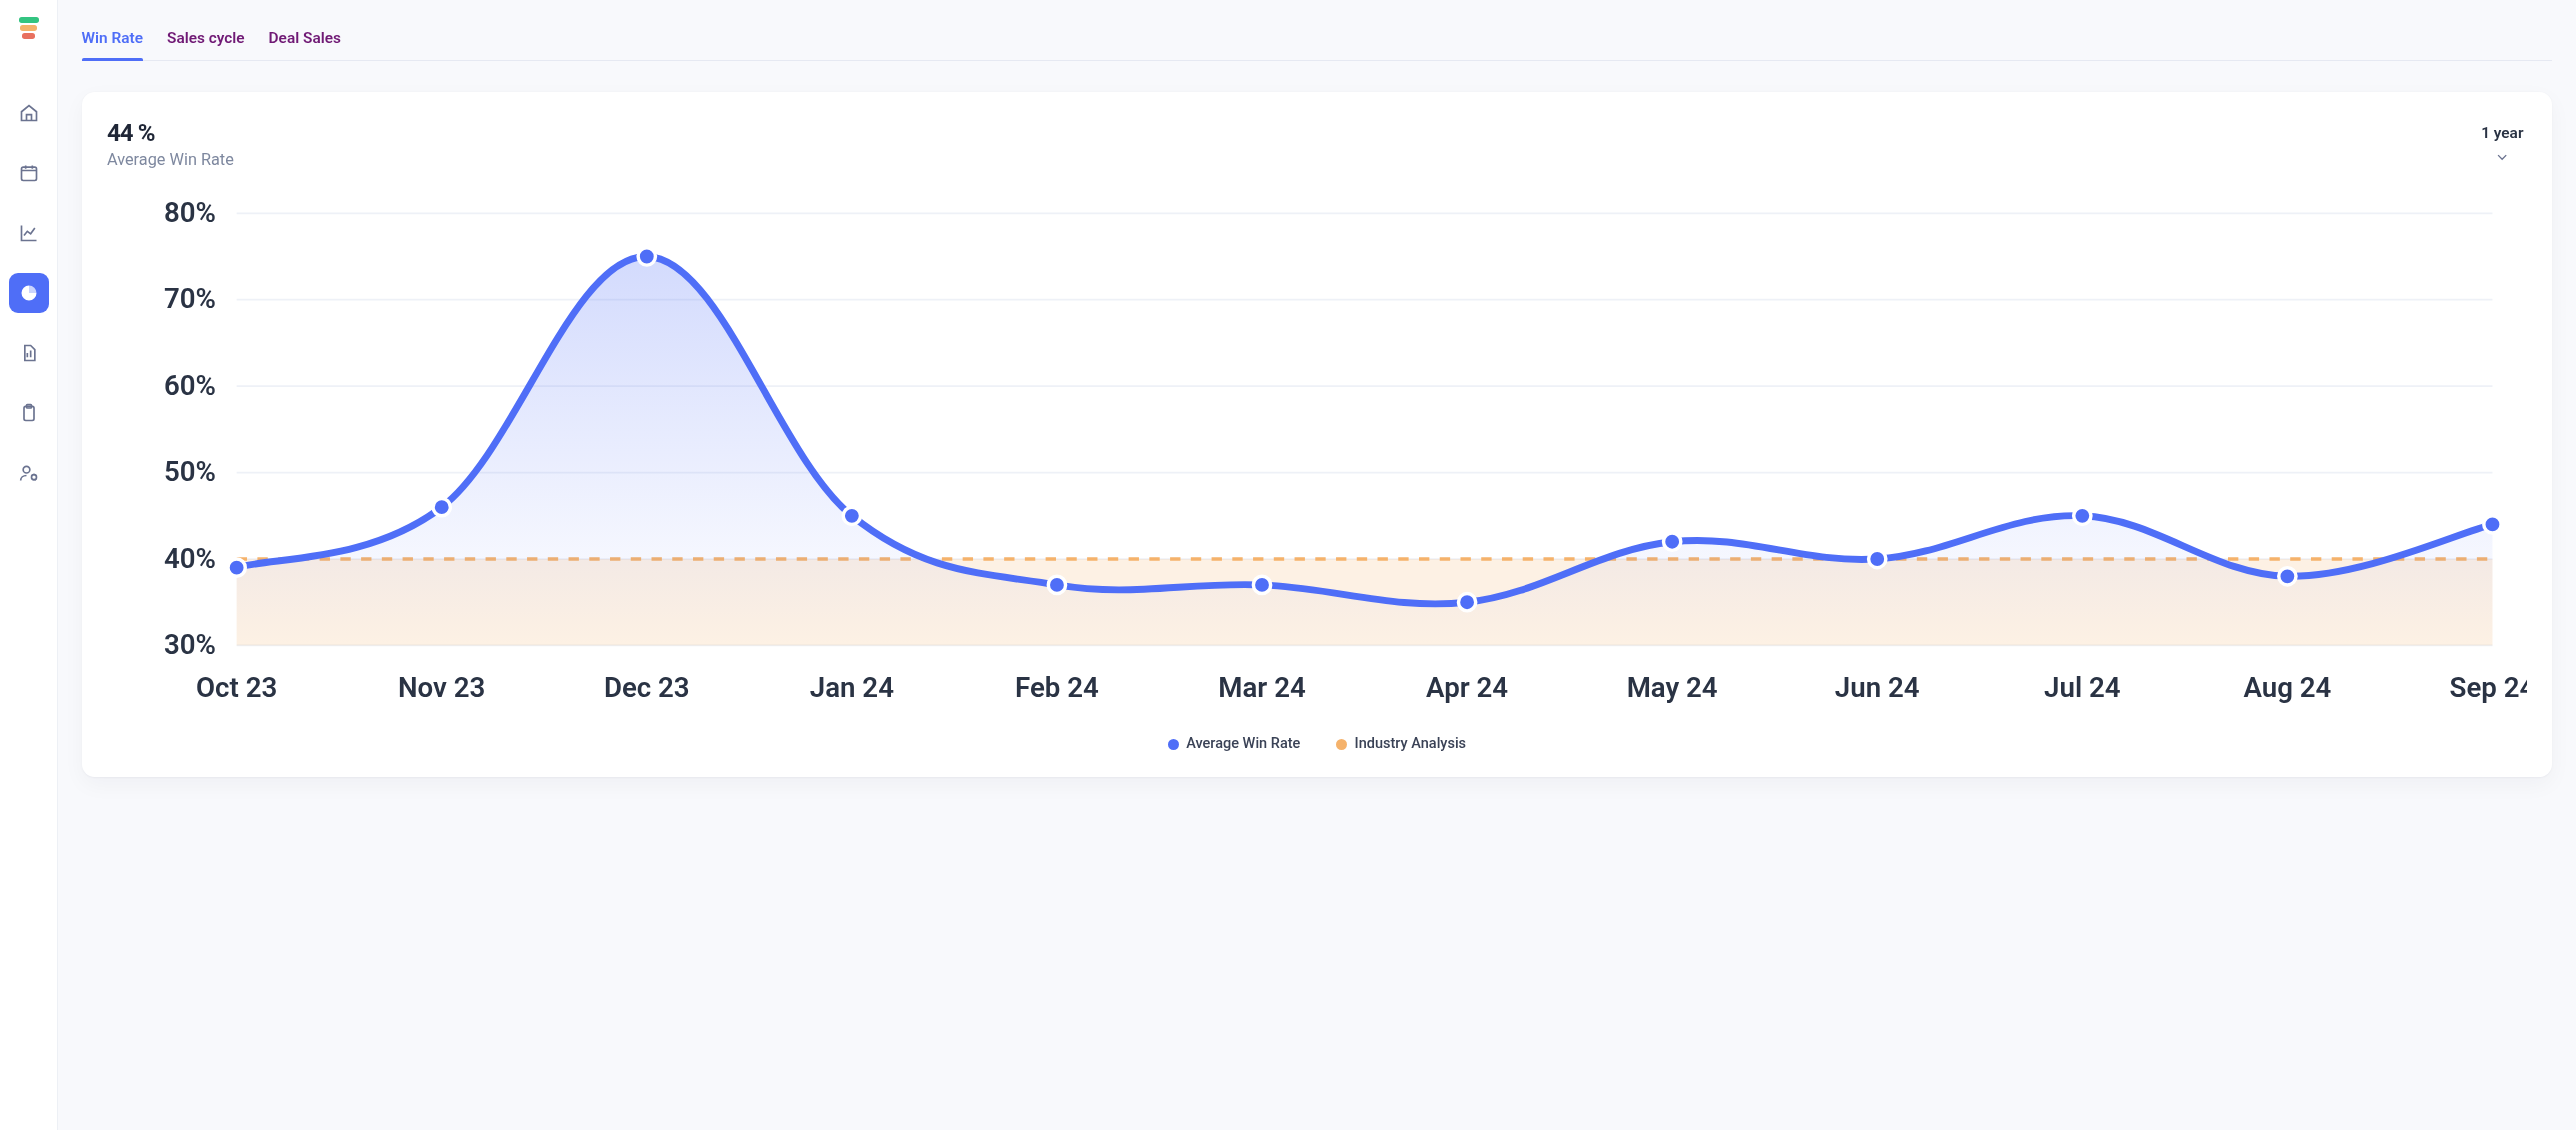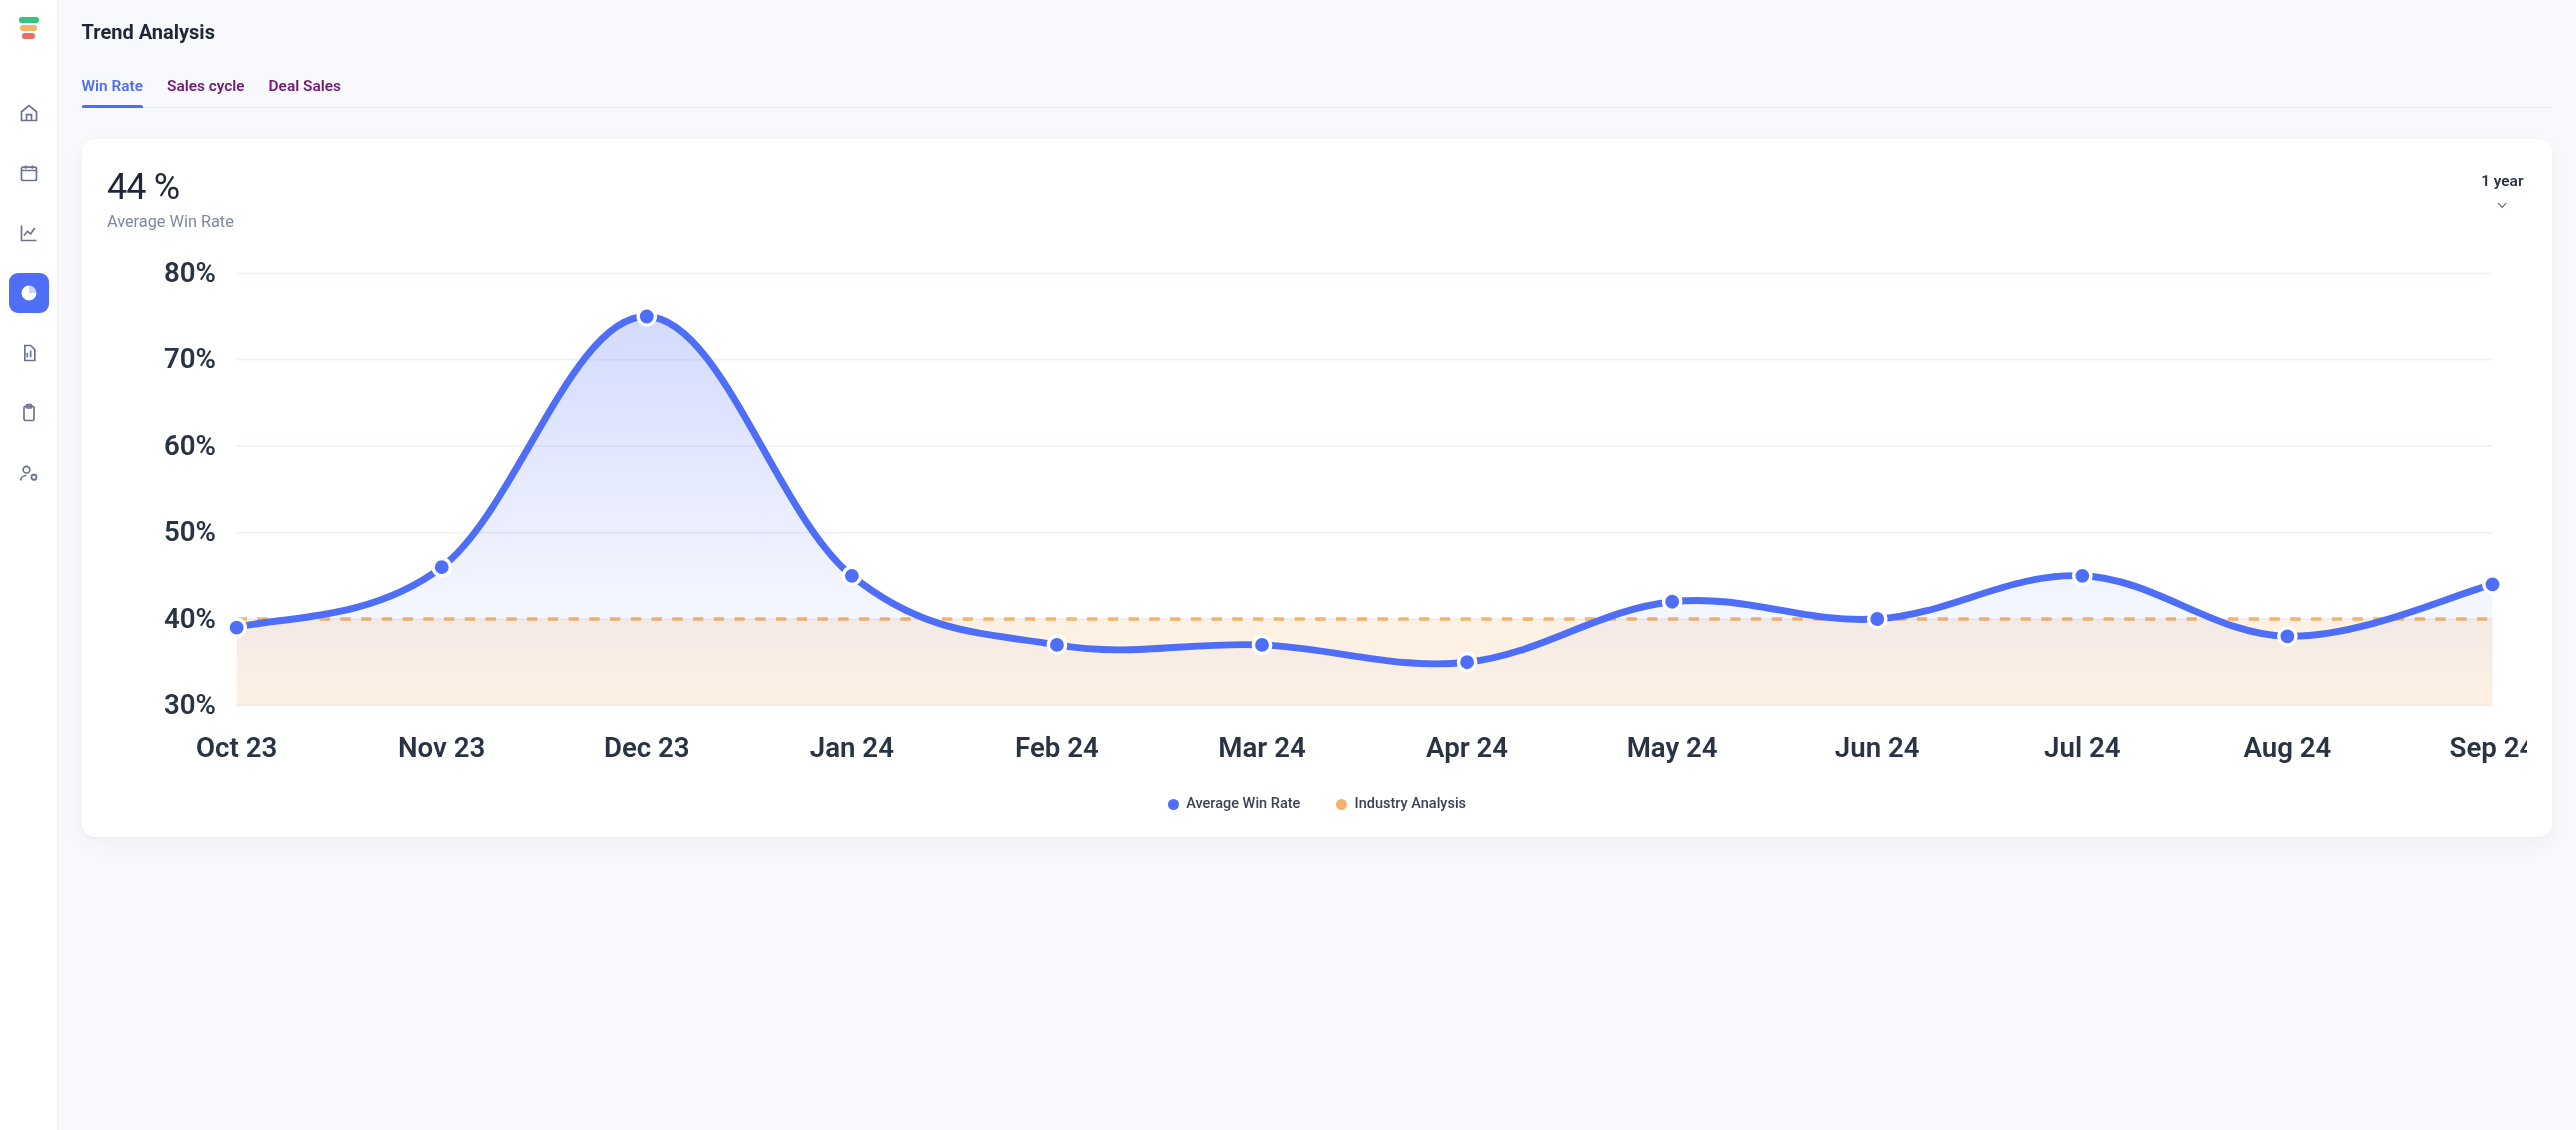--- a/index.html
+++ b/index.html
@@ -92,21 +92,21 @@
     box-shadow: 0 0.9px 1.8px rgba(20,30,60,0.04), 0 7.3px 22px rgba(20,30,60,0.04);
     padding: 27px 25.4px 25.4px 25.4px;
   }
 
   .card-head {
     display: flex;
     justify-content: space-between;
     align-items: flex-start;
   }
   .metric-block .big {
-    font-size: 36px; font-weight: 400; color:#1f2636; letter-spacing: -0.9px;
+    font-size: 24px; font-weight: 700; color:#1f2636; letter-spacing: -0.9px;
   }
   .metric-block .sub {
     font-size: 16.3px; color:#7e889f; margin-top: 3.6px;
   }
 
   .range-picker {
     display: flex; align-items: center; gap: 7.3px;
     font-size: 15.4px; font-weight: 600; color:#2a3344;
     cursor: pointer;
     padding: 5.4px 3.6px;
@@ -186,21 +186,20 @@
         <circle cx="9" cy="8" r="4"></circle>
         <path d="M2 21c0-3.5 3-6 7-6"></path>
         <circle cx="18" cy="17" r="3"></circle>
         <path d="M18 13v1M18 20v1M14.5 17h1M20.5 17h1M15.5 14.5l.7.7M19.8 19.8l.7.7M19.8 14.5l-.7.7M15.5 19.5l.7-.7"></path>
       </svg>
   </div>
 </nav>
 
 <main class="main">
 
-  <h1 class="page-title">Trend Analysis</h1>
 
   <div class="tabs">
     <div class="tab active"><span>Win Rate</span></div>
     <div class="tab"><span>Sales cycle</span></div>
     <div class="tab"><span>Deal Sales</span></div>
   </div>
 
   <section class="card">
 
     <div class="card-head">

